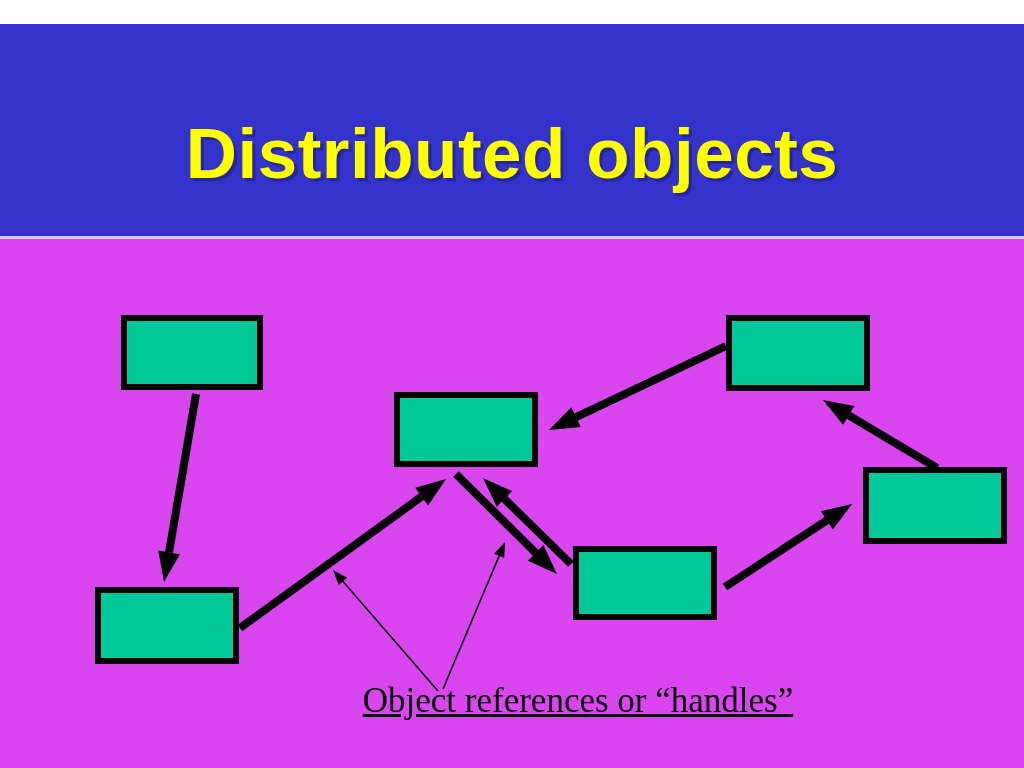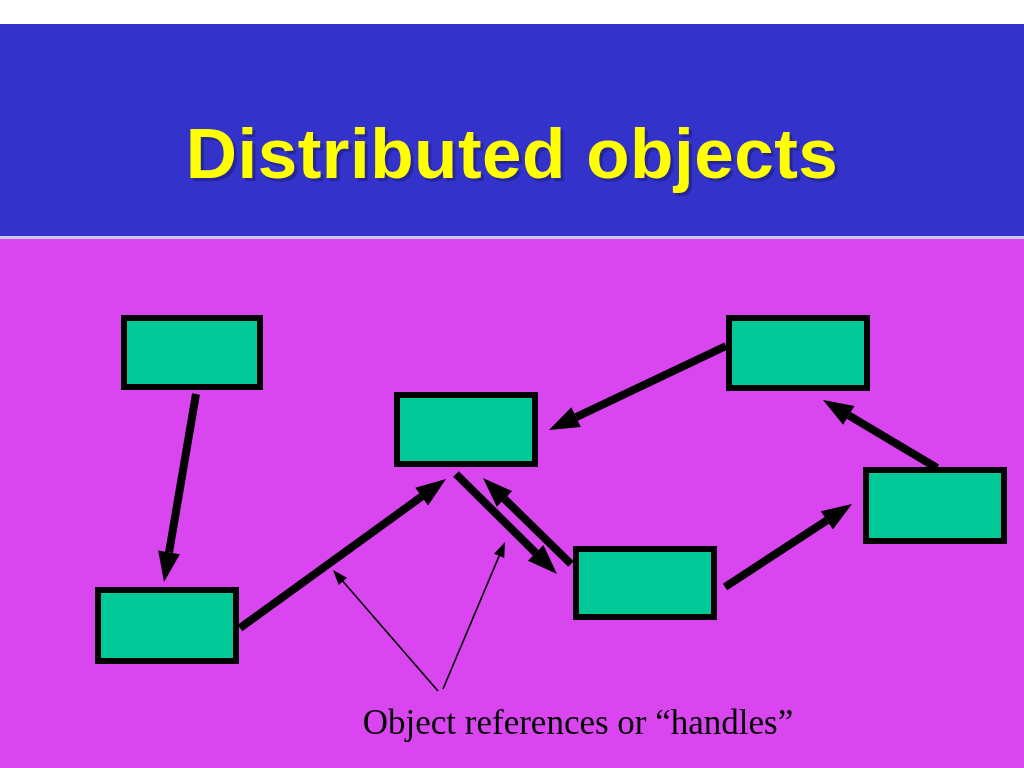--- a/index.html
+++ b/index.html
@@ -85,14 +85,14 @@
       <polygon points="852,480 832.905218095588,505.62009570674826 820.8696393046123,487.20421008682166" fill="#000000"></polygon>
       <line x1="456" y1="450" x2="535.6815220732387" y2="528.8925961121175" stroke="#000000" stroke-width="8"></line>
       <polygon points="557,550 527.9421406476819,536.70937135193 543.4209034987956,521.075820872305" fill="#000000"></polygon>
       <line x1="571" y1="540" x2="504.4556160720307" y2="474.96798843403" stroke="#000000" stroke-width="8"></line>
       <polygon points="483,454 512.1438784978417,467.1009292076188 496.7673536462197,482.83504766044126" fill="#000000"></polygon>
       <line x1="438" y1="667" x2="342.83108527419586" y2="557.3291554112162" stroke="#000000" stroke-width="1.6"></line>
       <polygon points="333,546 346.9851089249751,553.7244241440111 338.6770616234166,560.9338866784213" fill="#000000"></polygon>
       <line x1="443" y1="665" x2="499.1707395517113" y2="531.820988482233" stroke="#000000" stroke-width="1.6"></line>
       <polygon points="505,518 504.23843532853004,533.9583839799388 494.1030437748925,529.6835929845272" fill="#000000"></polygon>
     </svg>
-  <div class="caption" style="left: 578px; top: 680px;">Object references or “handles”</div>
+  <div class="caption" style="left: 578px; top: 658px; text-decoration: underline;">Object references or “handles”</div>
 </div>
 
 </body></html>

